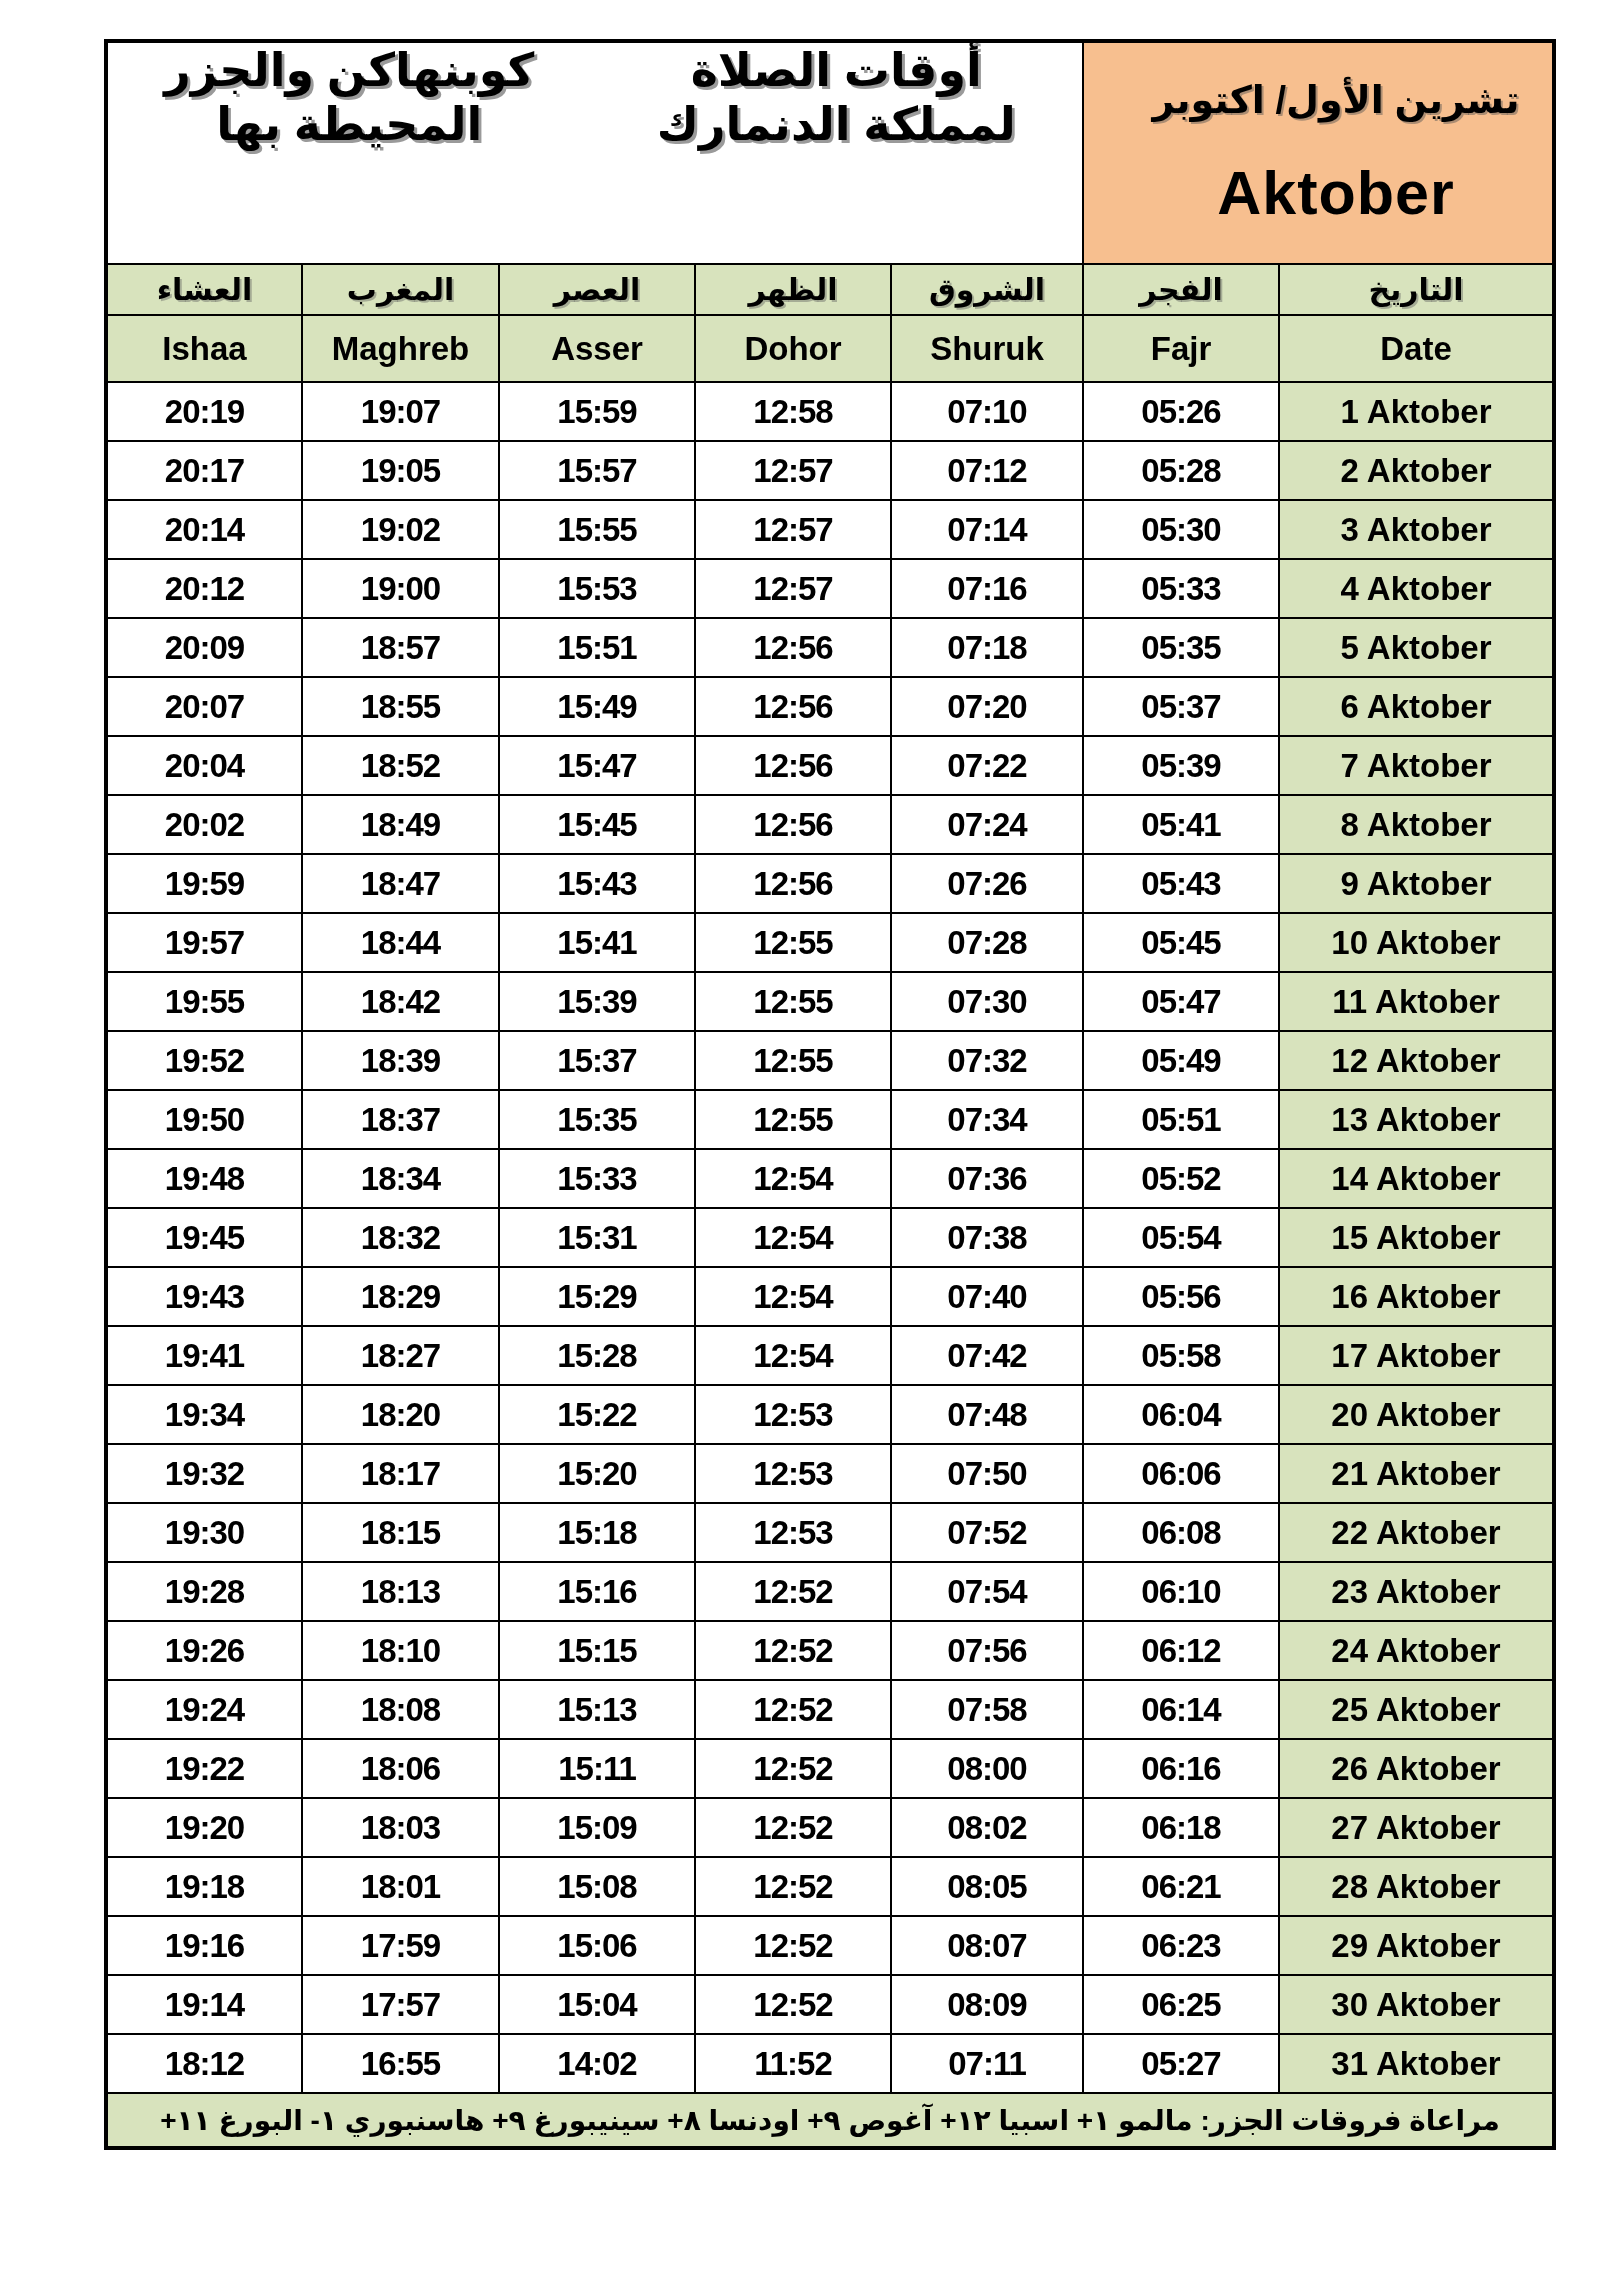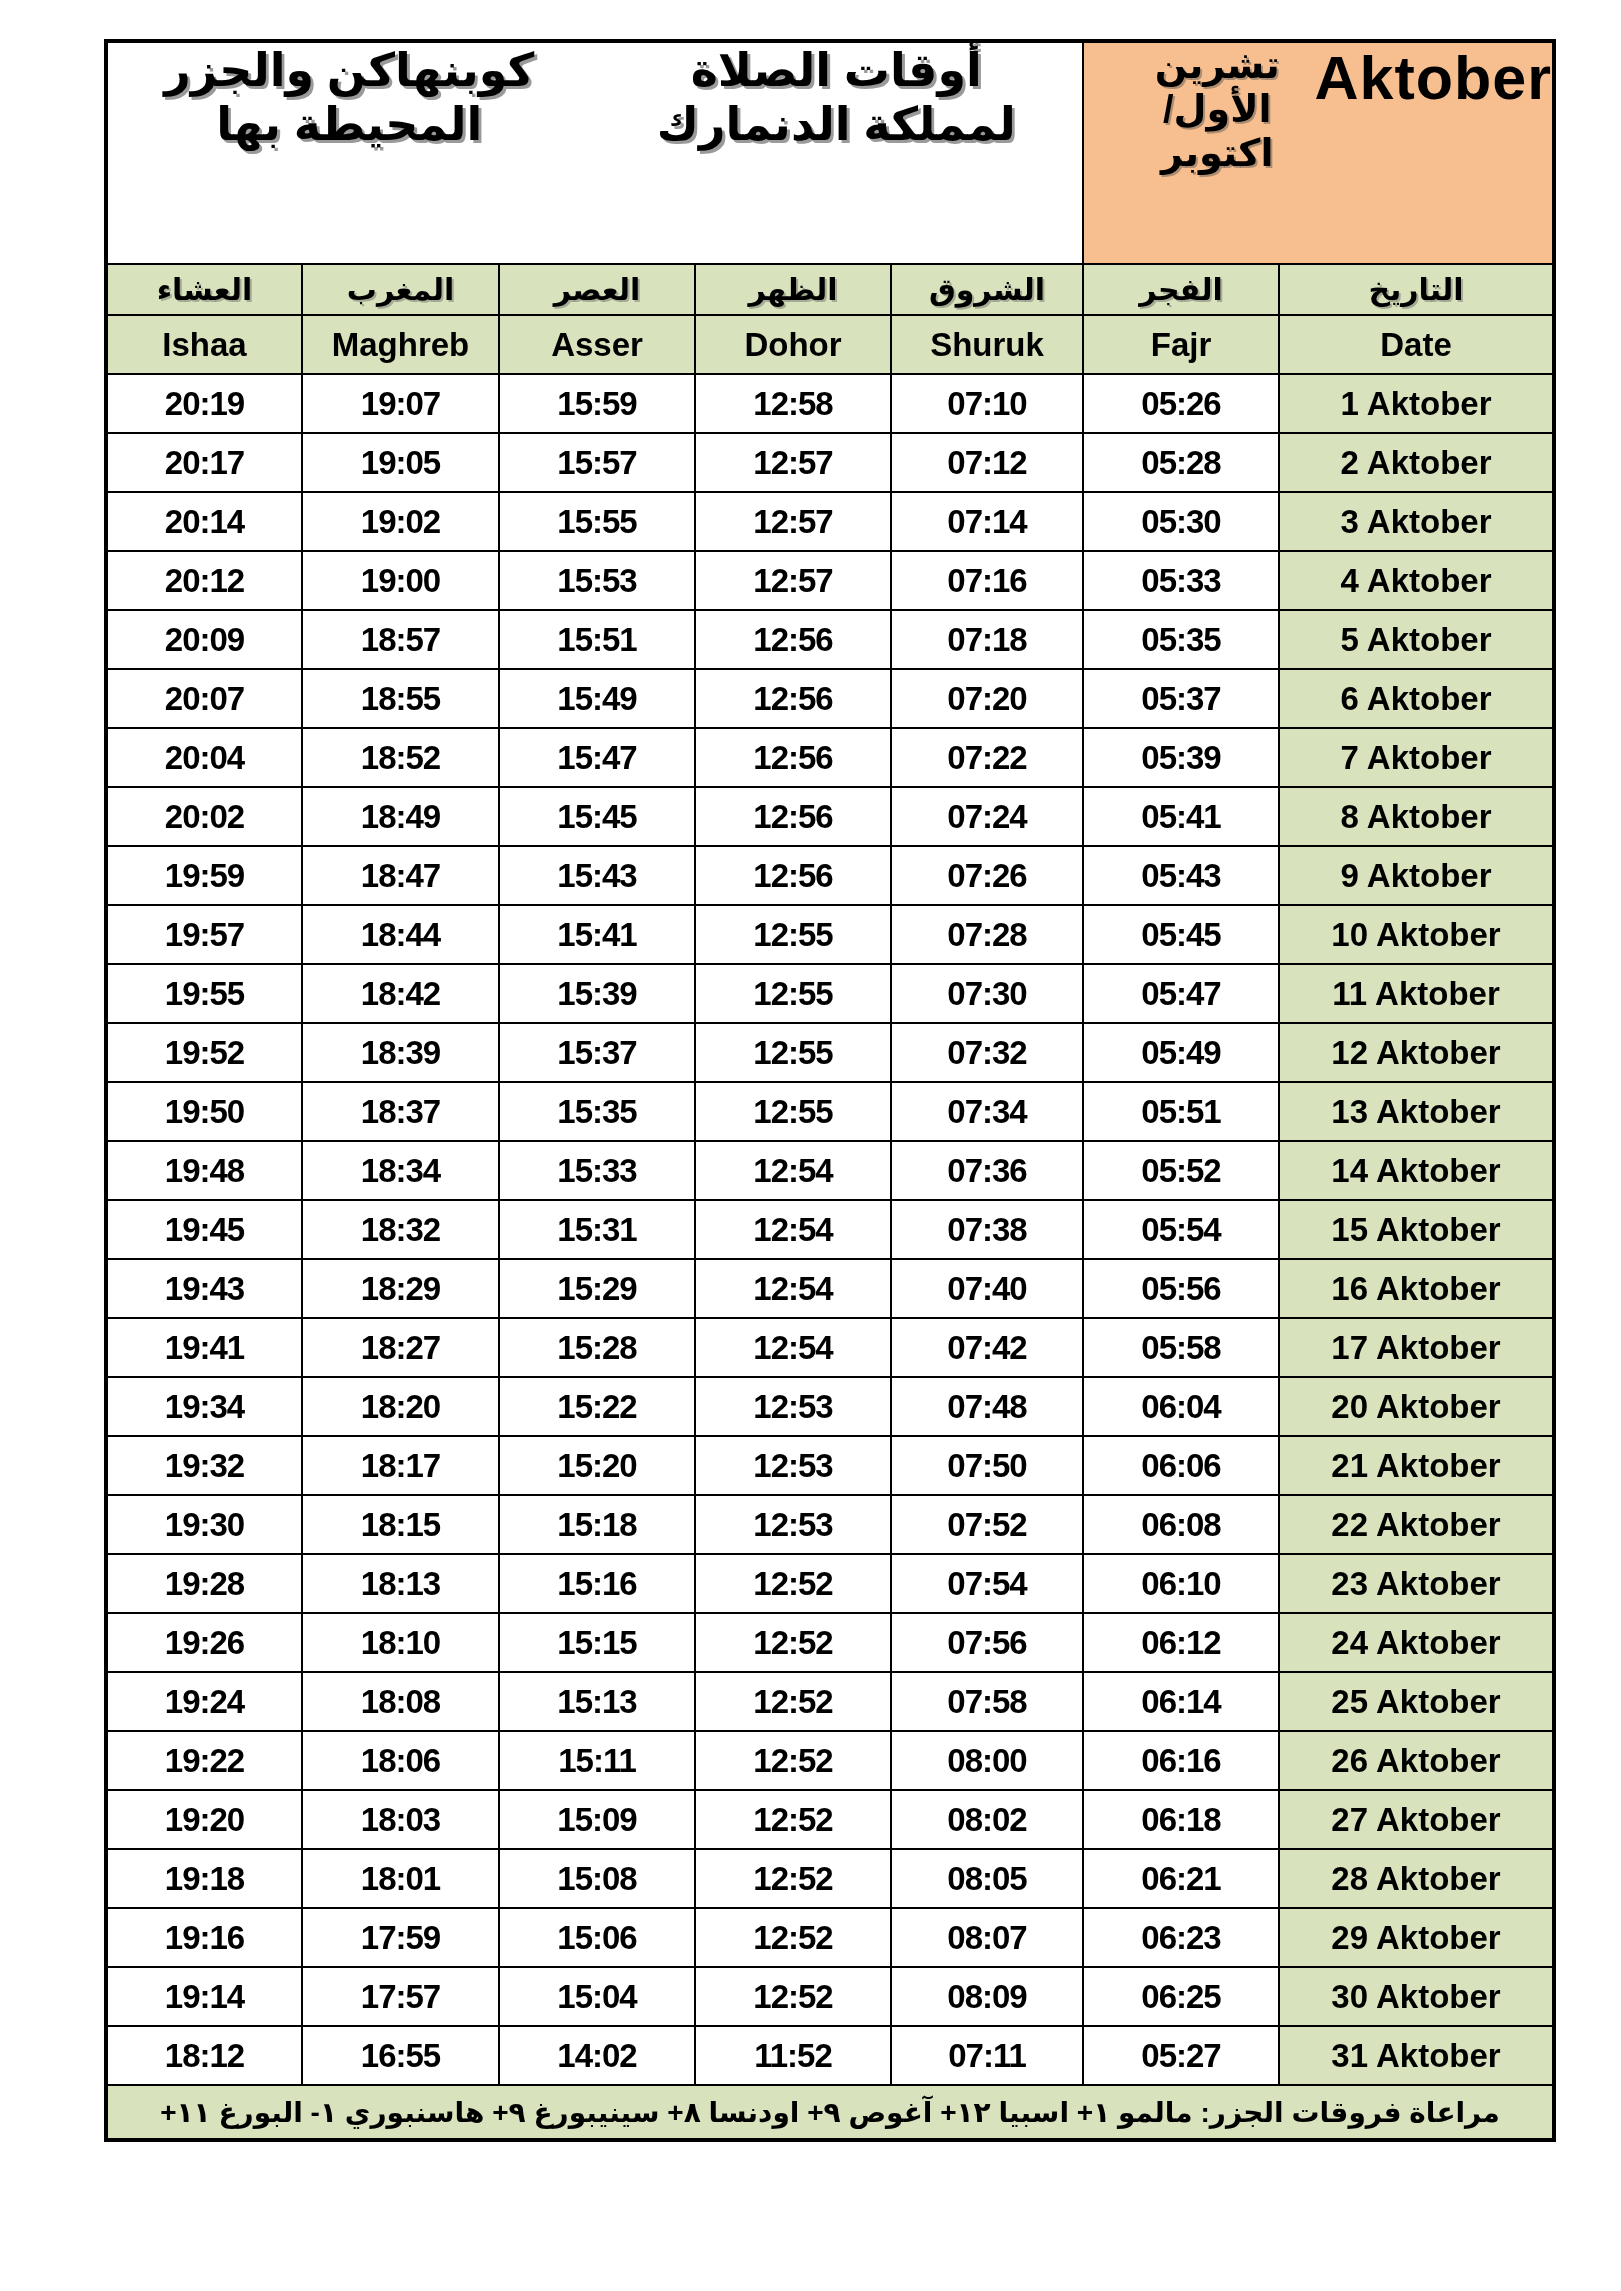--- a/index.html
+++ b/index.html
@@ -37,35 +37,35 @@
     direction:rtl;
     text-shadow:2.9px 2.9px 0 #9a9a9a;
   }
   .title-cell .tline{padding:0 29px;}
   .title-inner{display:flex;flex-direction:row;justify-content:space-evenly;height:100%;}
   .month-cell{
     background:var(--orange);
     height:223px;
     font-weight:bold;
   }
-  .month-inner{display:flex;flex-direction:row;justify-content:space-evenly;height:100%;margin-left:36px;}
+  .month-inner{display:flex;flex-direction:column;justify-content:space-evenly;height:100%;margin-left:36px;}
   .month-ar{font-size:38px;direction:rtl;text-shadow:2px 2px 0 rgba(80,80,80,.45);}
   .month-latin{font-size:61px;letter-spacing:1px;}
   
   .ar-head td{
     background:var(--green);
     height:51px;
     font-size:30px;
     font-weight:bold;
     direction:rtl;
     text-shadow:2px 2px 0 rgba(90,90,90,.4);
   }
   .en-head td{
     background:var(--green);
-    height:59px;
+    height:67px;
     font-size:33px;
     font-weight:bold;
   }
   
   tbody td{
     height:59px;
     font-size:33px;
     font-weight:bold;
     background:#ffffff;
     letter-spacing:-1px;

